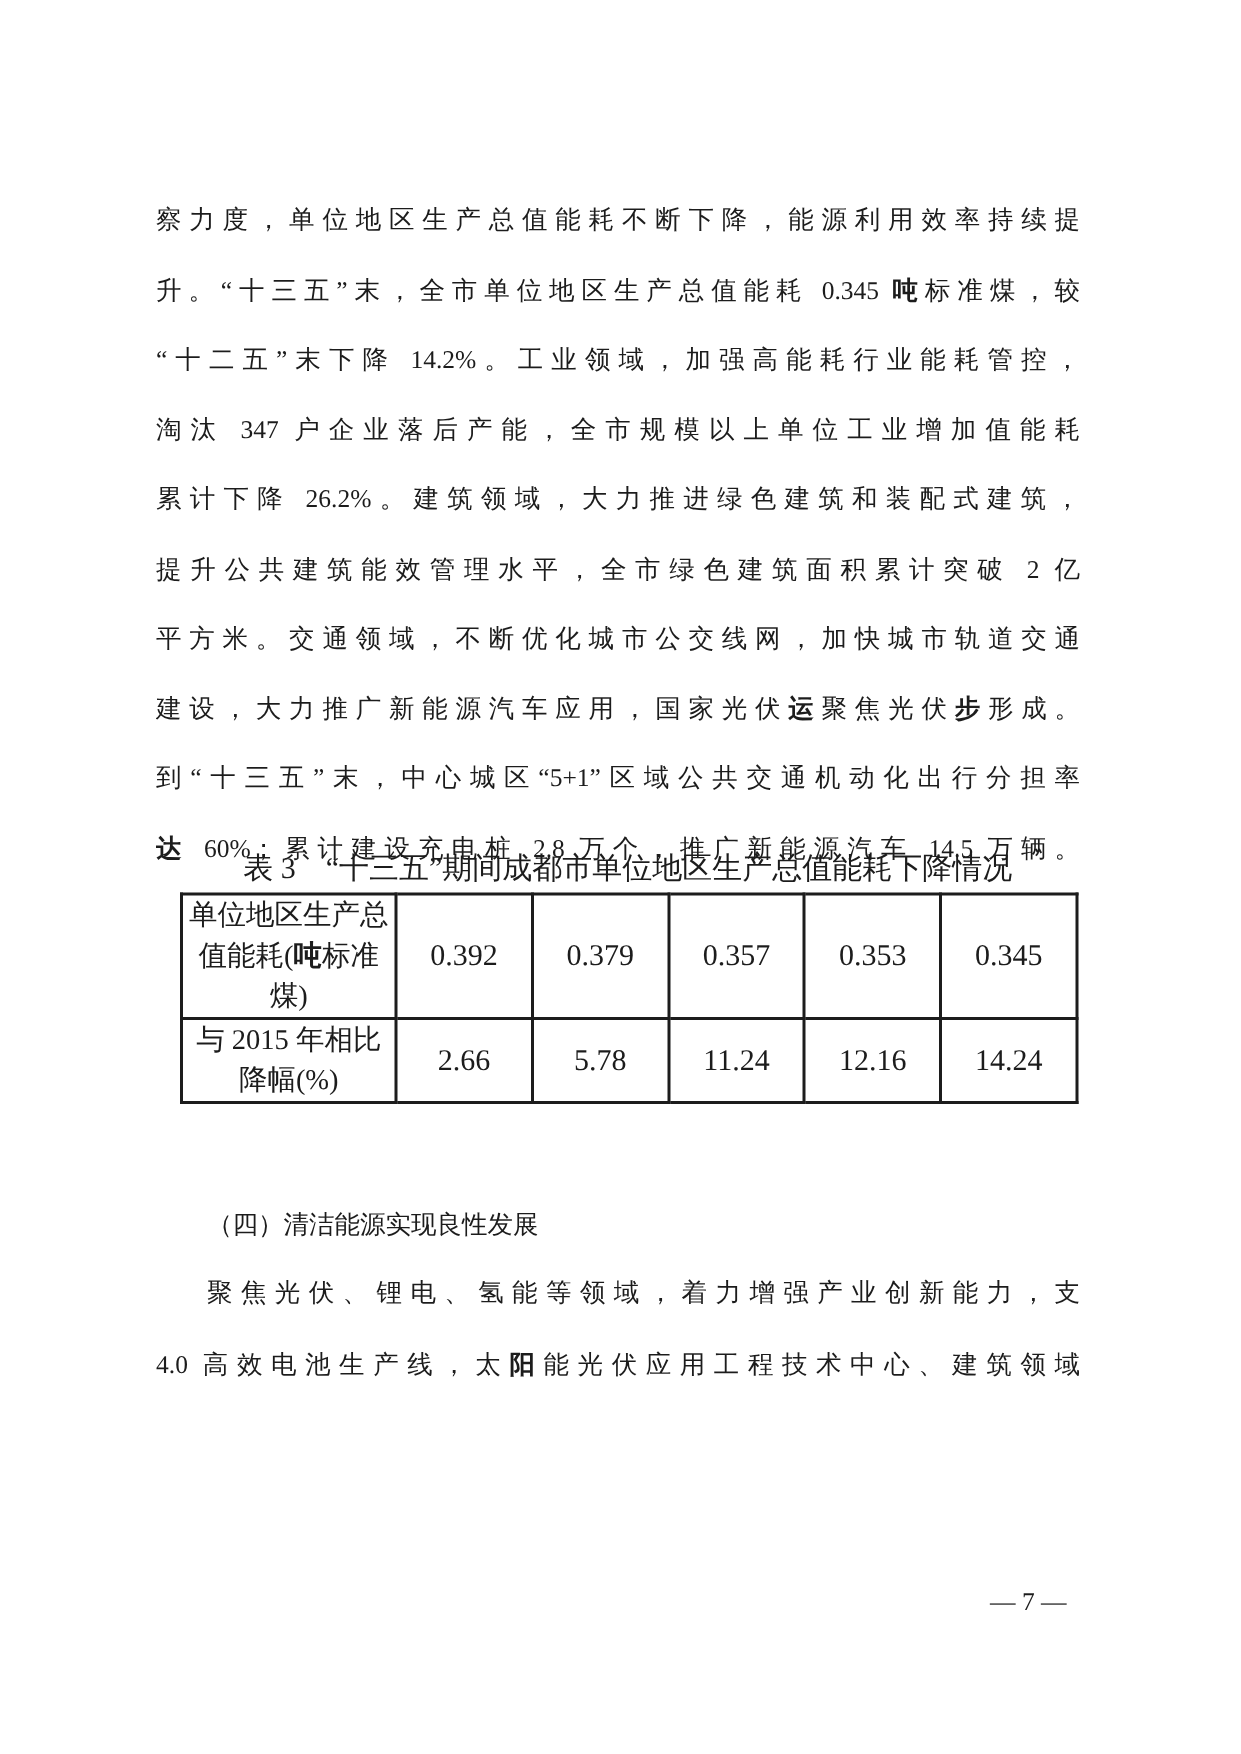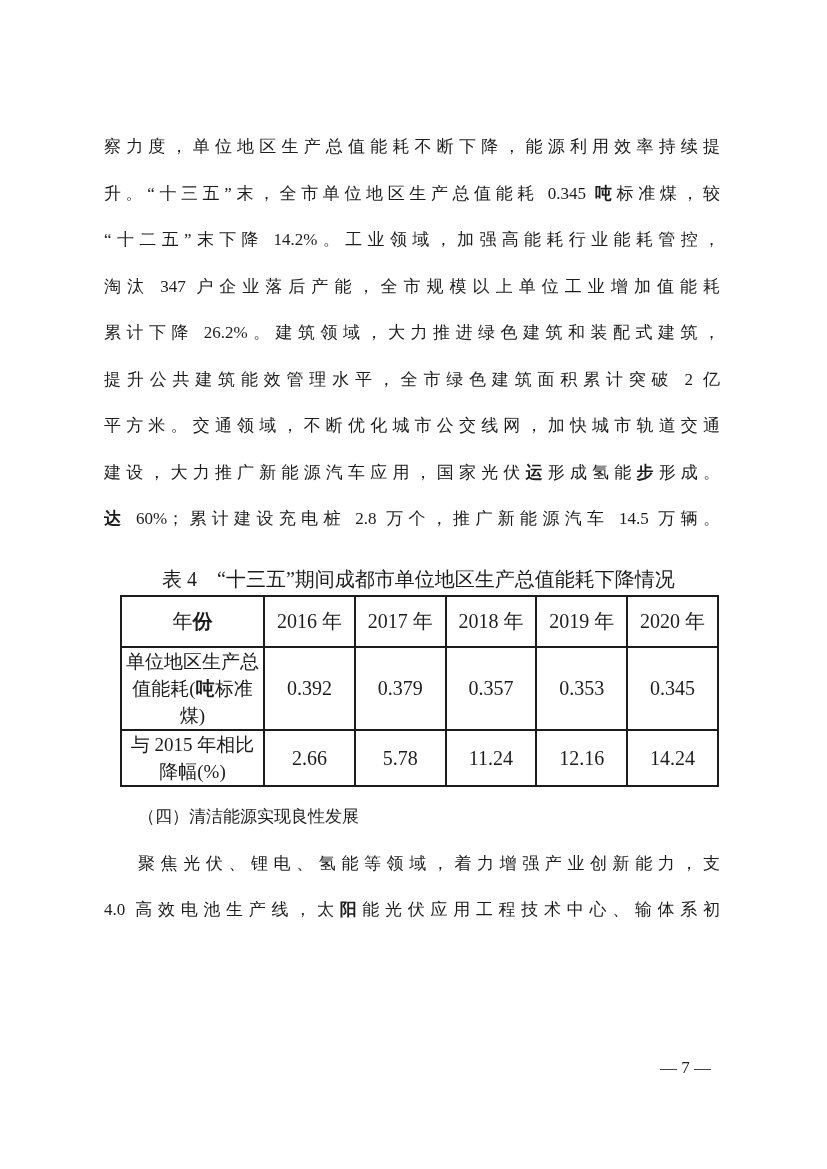--- a/index.html
+++ b/index.html
@@ -22,21 +22,21 @@
     overflow:hidden;
     text-align:justify;
     text-align-last:justify;
     text-justify:inter-character;
   }
   .tline.heading {
     text-align:center;
     text-align-last:left;
     text-indent:2em;
   }
-  .tline.indent { text-indent:2em; }
+  .tline.indent { text-indent:2em;font-family:Liberation Mono, monospace; }
   .b { font-weight:bold; }
 
   
   .table-caption {
     position:absolute;
     top:566px; left:120px; width:597px;
     text-align:center;
     font-size:20px;
     line-height:26px;
     white-space:pre;
@@ -83,44 +83,37 @@
 <div class="page">
 
   <div class="textblock para1">
     <div class="tline"><span>察力度，单位地区生产总值能耗不断下降，能源利用效率持续提</span></div>
     <div class="tline"><span>升。“十三五”末，全市单位地区生产总值能耗 0.345 </span><span class="b">吨</span><span>标准煤，较</span></div>
     <div class="tline"><span>“十二五”末下降 14.2%。工业领域，加强高能耗行业能耗管控，</span></div>
     <div class="tline"><span>淘汰 347 户企业落后产能，全市规模以上单位工业增加值能耗</span></div>
     <div class="tline"><span>累计下降 26.2%。建筑领域，大力推进绿色建筑和装配式建筑，</span></div>
     <div class="tline"><span>提升公共建筑能效管理水平，全市绿色建筑面积累计突破 2 亿</span></div>
     <div class="tline"><span>平方米。交通领域，不断优化城市公交线网，加快城市轨道交通</span></div>
-    <div class="tline"><span>建设，大力推广新能源汽车应用，国家光伏</span><span class="b">运</span><span>形成氢能</span><span class="b">步</span><span>形成。</span></div>
+    <div class="tline"><span>建设，大力推广新能源汽车应用，国家光伏</span><span class="b">运</span><span>聚焦光伏</span><span class="b">步</span><span>形成。</span></div>
+    <div class="tline"><span>到“十三五”末，中心城区“5+1”区域公共交通机动化出行分担率</span></div>
     <div class="tline"><span class="b">达</span><span> 60%；累计建设充电桩 2.8 万个，推广新能源汽车 14.5 万辆。</span></div>
   </div>
 
-  <div class="table-caption">表 4　“十三五”期间成都市单位地区生产总值能耗下降情况</div>
+  <div class="table-caption">表 3　“十三五”期间成都市单位地区生产总值能耗下降情况</div>
 
   <table class="energy">
     <colgroup>
       <col style="width:143px">
       <col style="width:90.8px">
         <col style="width:90.8px">
         <col style="width:90.8px">
         <col style="width:90.8px">
         <col style="width:90.8px">
     </colgroup>
     <tbody>
-      <tr class="hdr">
-        <td><span>年</span><span class="b">份</span></td>
-        <td><span>2016 年</span></td>
-        <td><span>2017 年</span></td>
-        <td><span>2018 年</span></td>
-        <td><span>2019 年</span></td>
-        <td><span>2020 年</span></td>
-      </tr>
       <tr class="row1">
         <td class="lbl"><span>单位地区生产总值能耗(</span><span class="b">吨</span><span>标准煤)</span></td>
         <td>0.392</td>
         <td>0.379</td>
         <td>0.357</td>
         <td>0.353</td>
         <td>0.345</td>
       </tr>
       <tr class="row2">
         <td class="lbl"><span>与 2015 年相比降幅(%)</span></td>
@@ -129,18 +122,18 @@
         <td>11.24</td>
         <td>12.16</td>
         <td>14.24</td>
       </tr>
     </tbody>
   </table>
 
   <div class="textblock para2">
     <div class="tline heading"><span>（四）清洁能源实现良性发展</span></div>
     <div class="tline indent"><span>聚焦光伏、锂电、氢能等领域，着力增强产业创新能力，支</span></div>
-    <div class="tline"><span>4.0 高效电池生产线，太</span><span class="b">阳</span><span>能光伏应用工程技术中心、输体系初</span></div>
+    <div class="tline"><span>4.0 高效电池生产线，太</span><span class="b">阳</span><span>能光伏应用工程技术中心、建筑领域</span></div>
   </div>
 
   <div class="page-footer">— 7 —</div>
 
 </div>
 
 </body></html>

